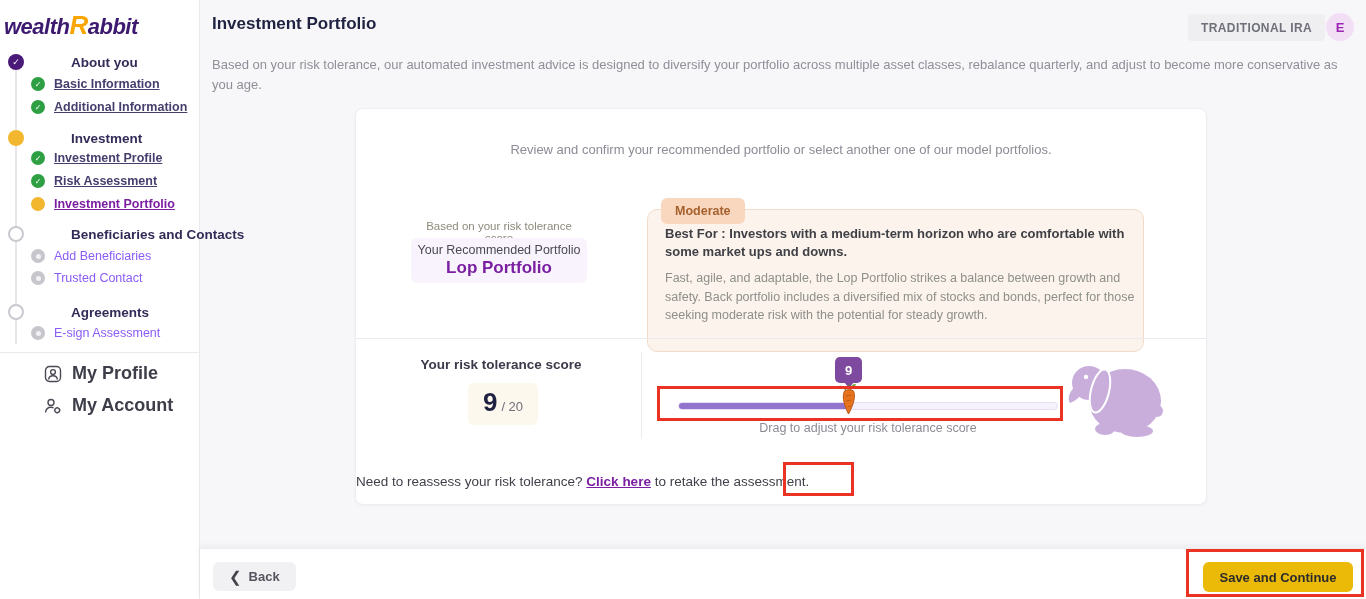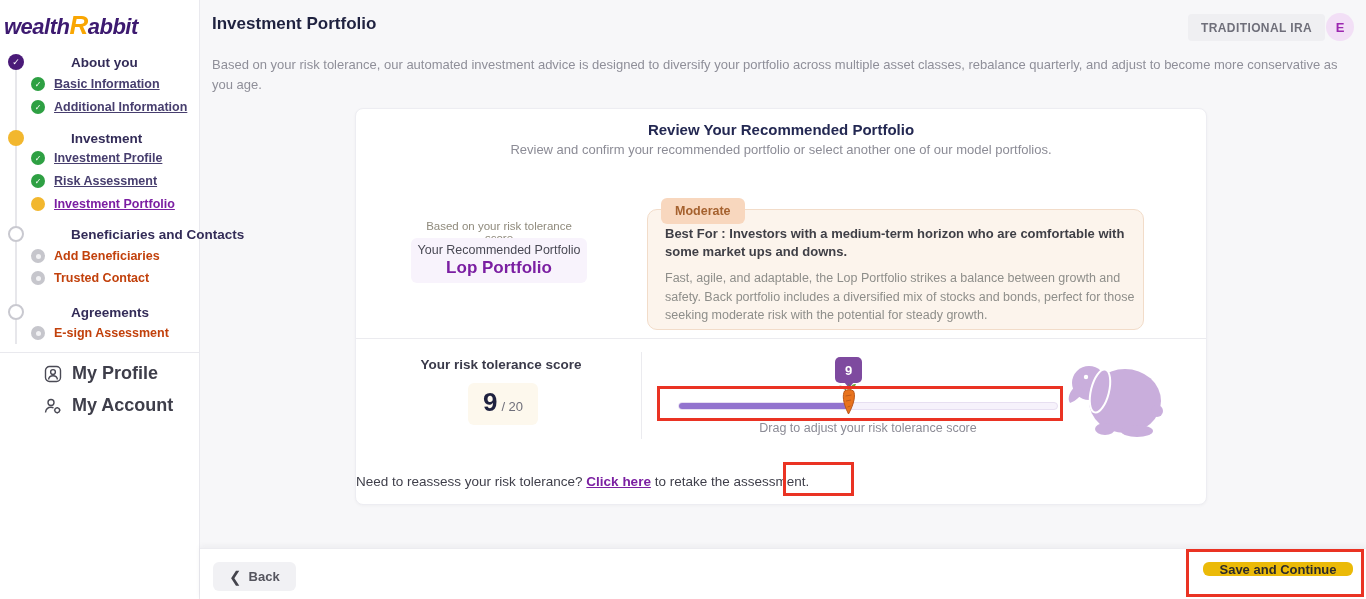--- a/index.html
+++ b/index.html
@@ -11,21 +11,21 @@
   .sidebar { position:absolute; left:0; top:0; width:200px; height:599px; background:#ffffff; border-right:1px solid #e9e9ee; z-index:2; }
   .logo { position:absolute; left:4px; top:10px; font-size:22px; font-weight:800; font-style:italic; letter-spacing:-0.5px; white-space:nowrap; }
   .logo .lw { color:#3d1a70; }
   .logo .lr { color:#f9a602; font-size:26px; }
   .timeline { position:absolute; left:15px; top:70px; width:2px; height:274px; background:#e7e7eb; }
   .srow { position:absolute; display:flex; align-items:center; gap:11px; white-space:nowrap; }
   .srow .slabel { font-size:13.5px; font-weight:700; color:#332c58;margin-left:36px; }
   .sub { gap:9px; }
   .sub .slink { font-size:12.5px; font-weight:600; color:#473e6e; text-decoration:underline; cursor:pointer; }
   .sub .slink.active { color:#7b1fa2; }
-  .sub .sdis { font-size:12.5px; font-weight:700; color:#c2410c; }
+  .sub .sdis { font-size:12.5px; font-weight:400; color:#8b5cf6; }
   .cir { width:16px; height:16px; border-radius:50%; display:flex; align-items:center; justify-content:center; font-size:9px; color:#fff; flex:0 0 auto; background:#fff; position:relative; z-index:3; }
   .cir.purple { background:#4a1a78; }
   .cir.green  { background:#2ea043; }
   .cir.yellow { background:#f2b72e; }
   .cir.empty  { background:#fff; border:2px solid #c9c9d0; }
   .cir.sm { width:14px; height:14px; font-size:8px; }
   .cir.dot { background:#c6c6cc; }
   .cir.dot::after { content:""; width:5px; height:5px; border-radius:50%; background:#f2f2f4; }
   .side-divider { position:absolute; left:0; top:352px; width:200px; height:1px; background:#e9e9ee; }
   .foot-item { position:absolute; left:16px; display:flex; align-items:center; gap:10px; font-size:18px; font-weight:600; color:#3e3e4a; cursor:pointer;padding-left:28px; }
@@ -40,21 +40,21 @@
   
   .card { position:absolute; left:355px; top:108px; width:852px; height:397px; background:#ffffff; border:1px solid #ededf2; border-radius:8px; box-shadow:0 1px 3px rgba(40,40,60,0.04); }
   .card-title { position:absolute; left:0; top:12px; width:100%; text-align:center; font-size:15px; font-weight:700; color:#232852; }
   .card-sub { position:absolute; left:0; top:33px; width:100%; text-align:center; font-size:13px; color:#8c8c96; }
 
   .rec-eyebrow { position:absolute; left:55px; top:111px; width:176px; text-align:center; font-size:11.5px; color:#8f8a7c; }
   .rec-box { position:absolute; left:55px; top:129px; width:176px; height:45px; background:#f8f3fc; border-radius:6px; text-align:center; padding-top:5px; }
   .rec-label { font-size:12.5px; color:#4a4a55; }
   .rec-name { font-size:17px; font-weight:600; color:#7b1fa2; margin-top:1px; }
 
-  .risk-box { position:absolute; left:291px; top:100px; width:497px; background:#fcf4ec; border:1px solid #f2dcc9; border-radius:10px; padding:15px 17px 5px 17px; }
+  .risk-box { position:absolute; left:291px; top:100px; width:497px; background:#fcf4ec; border:1px solid #f2dcc9; border-radius:10px; padding:15px 17px 27px 17px; }
   .risk-badge { position:absolute; left:305px; top:89px; height:26px; padding:0 14px; background:#f8d7be; border-radius:6px; display:flex; align-items:center; font-size:12.5px; font-weight:600; color:#a5612e; z-index:2; }
   .risk-best { font-size:13px; font-weight:700; color:#3f3f46; line-height:1.4; width:470px; }
   .risk-desc { font-size:12.5px; color:#8e8e8a; line-height:1.45; margin-top:8px; width:474px; }
 
   .h-div { position:absolute; left:0; top:229px; width:100%; height:1px; background:#ebebef; }
   .v-div { position:absolute; left:285px; top:243px; width:1px; height:87px; background:#ebebef; }
 
   .score-label { position:absolute; left:40px; top:248px; width:210px; text-align:center; font-size:13.5px; font-weight:600; color:#3a3a4a; }
   .score-box { position:absolute; left:112px; top:274px; width:70px; height:42px; background:#fdf8ed; border-radius:6px; display:flex; align-items:baseline; justify-content:center; padding-top:4px; }
   .score-val { font-size:26px; font-weight:600; color:#1f2240; }
@@ -68,21 +68,21 @@
   .slider-hint { position:absolute; left:322px; top:312px; width:380px; text-align:center; font-size:12.5px; color:#8c8c96; }
   .rabbit { position:absolute; left:711px; top:244px; width:96px; height:90px; }
 
   .reassess { position:absolute; left:0; top:365px; width:100%; text-align:left; font-size:13.5px; color:#3f3f4a; }
   .reassess .link { color:#7b1fa2; text-decoration:underline; font-weight:600; cursor:pointer; }
 
   
   .bottombar { position:absolute; left:200px; top:548px; width:1166px; height:51px; background:#ffffff; border-top:1px solid #ececf0; box-shadow:0 -2px 6px rgba(40,40,60,0.05); z-index:3; }
   .back-btn { position:absolute; left:13px; top:13px; height:29px; padding:0 16px; background:#f1f1f4; border:none; border-radius:6px; display:flex; align-items:center; gap:7px; font-size:13px; font-weight:600; color:#55555e; cursor:pointer; font-family:inherit; }
   .back-btn .chev { font-size:15px; font-weight:700; color:#44444c; line-height:1; }
-  .save-btn { position:absolute; left:1003px; top:13px; width:150px; height:14px; background:#ebba08; border:none; border-radius:6px; font-size:13px; font-weight:700; color:#2b2b2b; cursor:pointer; font-family:inherit; }
+  .save-btn { position:absolute; left:1003px; top:13px; width:150px; height:30px; background:#ebba08; border:none; border-radius:6px; font-size:13px; font-weight:700; color:#2b2b2b; cursor:pointer; font-family:inherit; }
 
   
   .annot { position:absolute; border:3px solid #ea3323; z-index:50; pointer-events:none; }
   .annot-slider { left:657px; top:386px; width:406px; height:35px; }
   .annot-link { left:783px; top:462px; width:71px; height:34px; }
   .annot-save { left:1186px; top:549px; width:178px; height:48px; }
 </style>
 </head>
 <body>
 
@@ -167,21 +167,20 @@
       <span>My Account</span>
     </div>
   </div>
 
   <div class="page-title">Investment Portfolio</div>
   <div class="acct-badge">TRADITIONAL IRA</div>
   <div class="avatar">E</div>
   <div class="page-desc">Based on your risk tolerance, our automated investment advice is designed to diversify your portfolio across multiple asset classes, rebalance quarterly, and adjust to become more conservative as you age.</div>
 
   <div class="card">
-    <div class="card-title">Review Your Recommended Portfolio</div>
     <div class="card-sub">Review and confirm your recommended portfolio or select another one of our model portfolios.</div>
 
     <div class="rec-eyebrow">Based on your risk tolerance score</div>
     <div class="rec-box">
       <div class="rec-label">Your Recommended Portfolio</div>
       <div class="rec-name">Lop Portfolio</div>
     </div>
 
     <div class="risk-badge">Moderate</div>
     <div class="risk-box">

